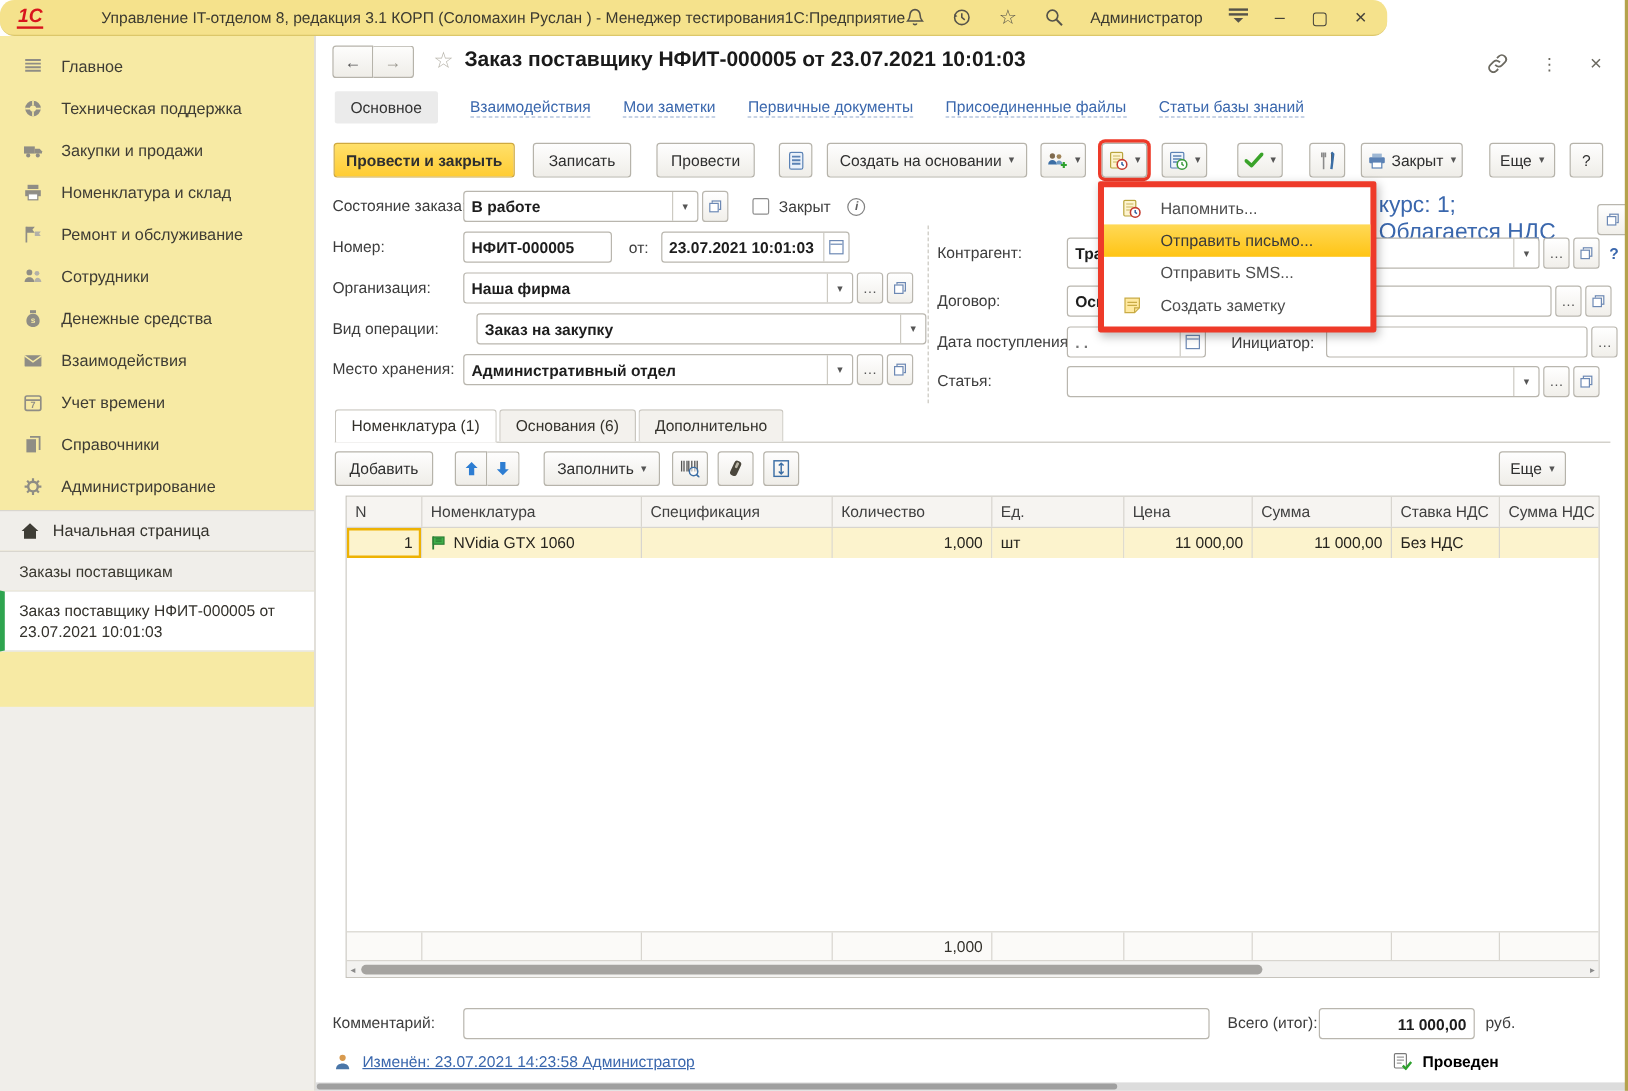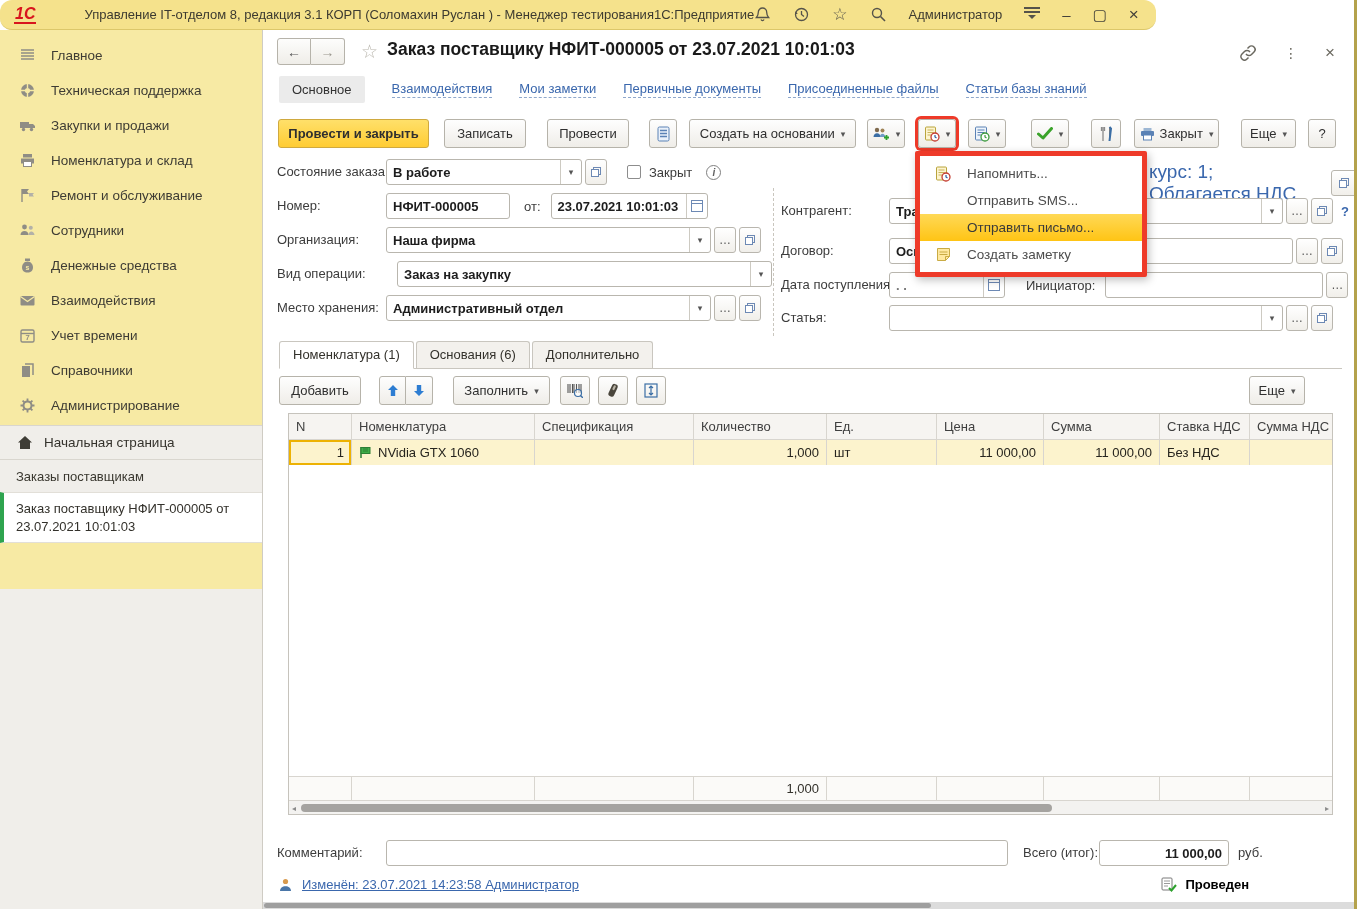--- a/index.html
+++ b/index.html
@@ -494,27 +494,27 @@
       <span class="mic">
           <svg width="16" height="16" viewBox="0 0 16 16">
             <rect x="1.5" y="1" width="10" height="13" rx="1" fill="#fdf4cf" stroke="#b9a43c"></rect>
             <path d="M3.5 4h6M3.5 6.5h6M3.5 9h4" stroke="#c9b45c" stroke-width="1"></path>
             <circle cx="11" cy="11" r="4" fill="#fff" stroke="#c43b2f" stroke-width="1.3"></circle>
             <path d="M11 9v2l1.5 1" stroke="#2d5f9e" stroke-width="1.2" fill="none"></path>
           </svg>
         </span>
       <span>Напомнить...</span>
     </div>
+    <div class="mi mi-hl">
+      <span class="mic"></span>
+      <span>Отправить письмо...</span>
+    </div>
     <div class="mi">
       <span class="mic"></span>
       <span>Отправить SMS...</span>
-    </div>
-    <div class="mi mi-hl">
-      <span class="mic"></span>
-      <span>Отправить письмо...</span>
     </div>
     <div class="mi">
       <span class="mic">
           <svg width="15" height="15" viewBox="0 0 15 15">
             <path d="M1.5 1.5h12v8l-4 4h-8z" fill="#ffe9a0" stroke="#c9ab44"></path>
             <path d="M9.5 13.5v-4h4" fill="none" stroke="#c9ab44"></path>
             <path d="M3.5 5h8M3.5 7.5h8" stroke="#c9ab44"></path>
           </svg>
         </span>
       <span>Создать заметку</span>

